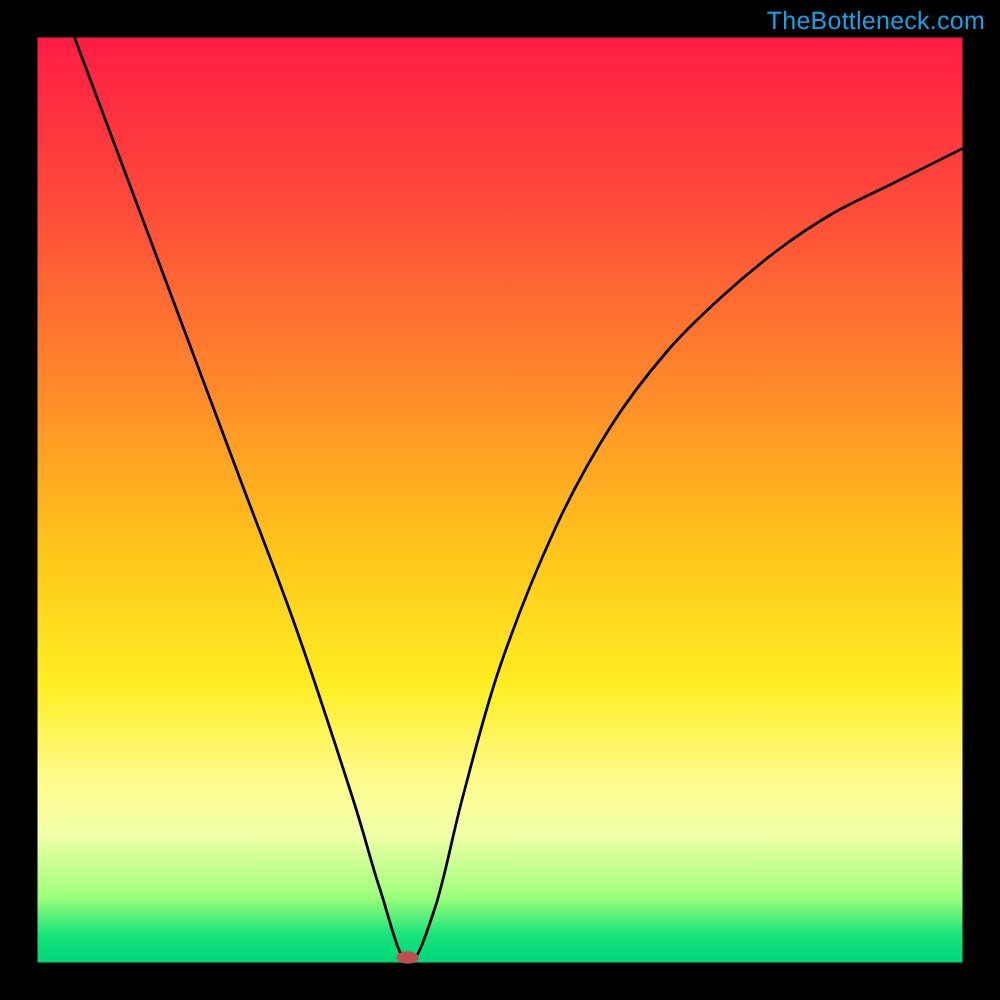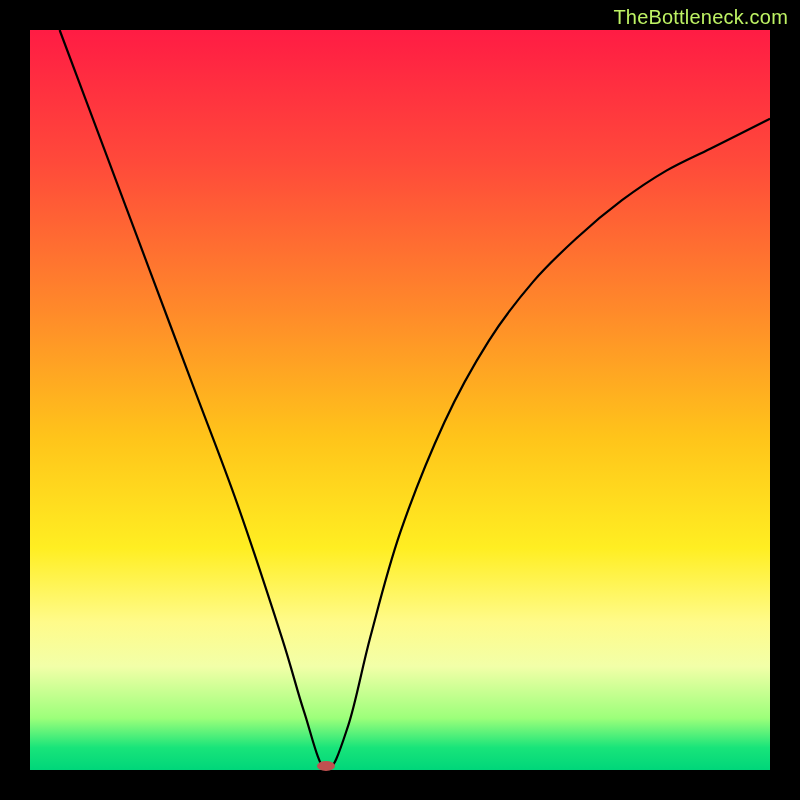--- a/index.html
+++ b/index.html
@@ -37,21 +37,21 @@
       #f2ffa8 86%,
       #9cff7a 93%,
       #18e47a 97%,
       #00d67a 100%
     );
   }
   .watermark {
     position: absolute;
     top: 6px;
     right: 12px;
-    color: #bef264;
+    color: #0ea5e9;
     font-size: 20px;
     font-weight: 500;
     letter-spacing: 0.2px;
     user-select: none;
   }
   svg.curve {
     position: absolute;
     left: 0;
     top: 0;
     width: 740px;

